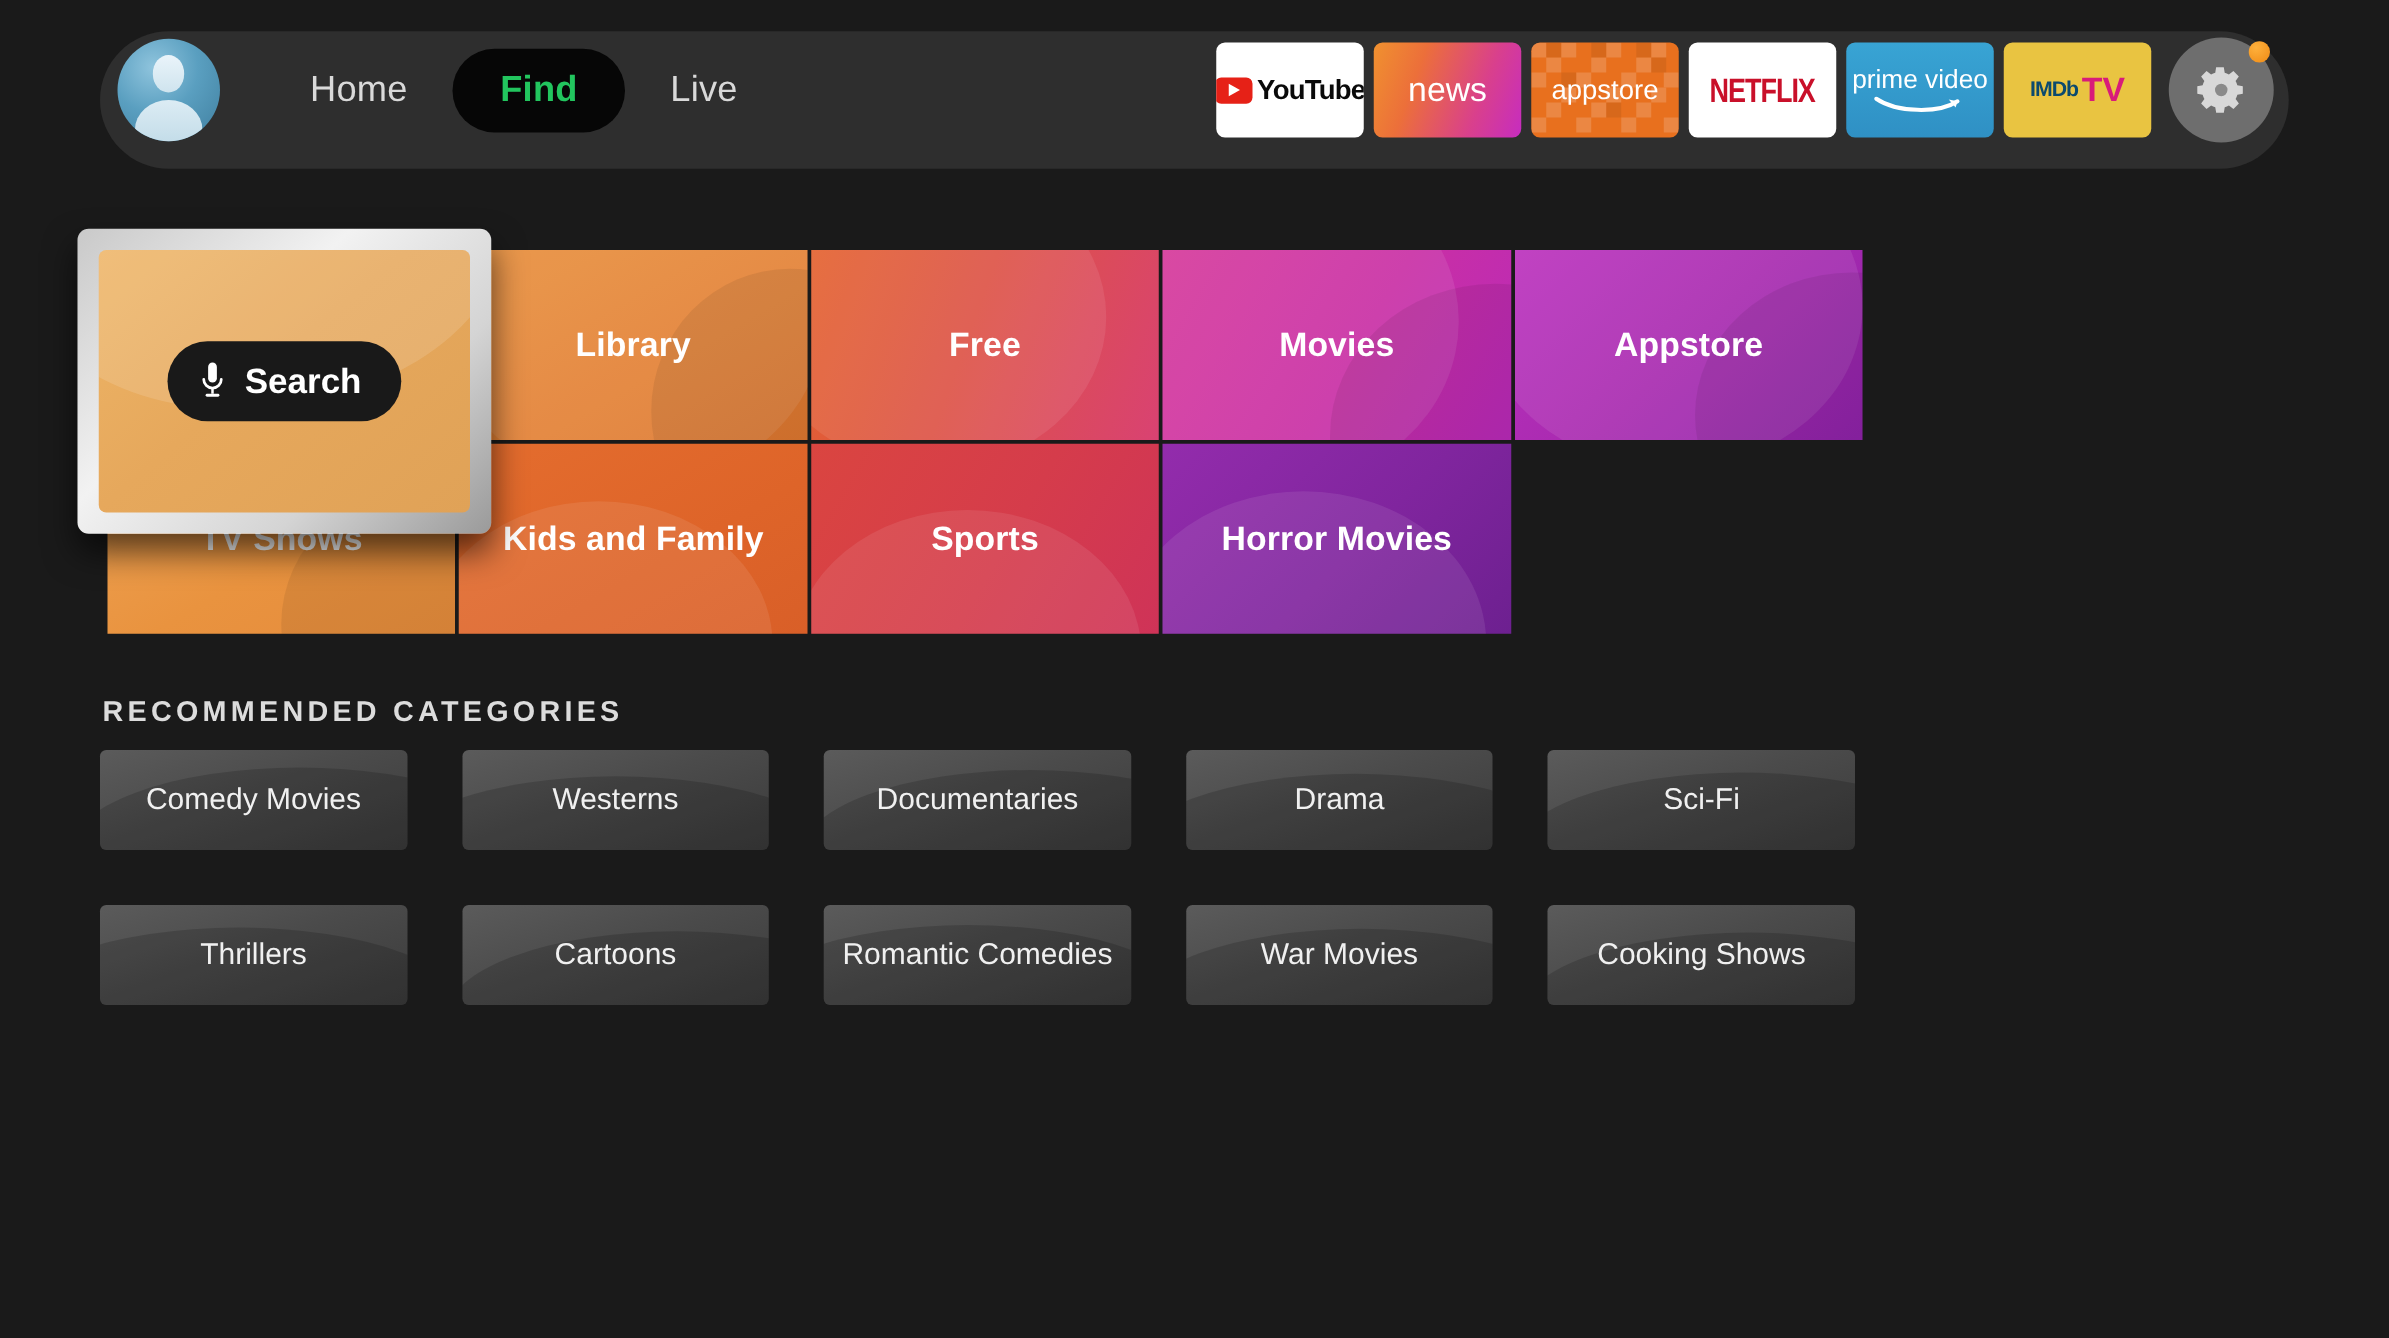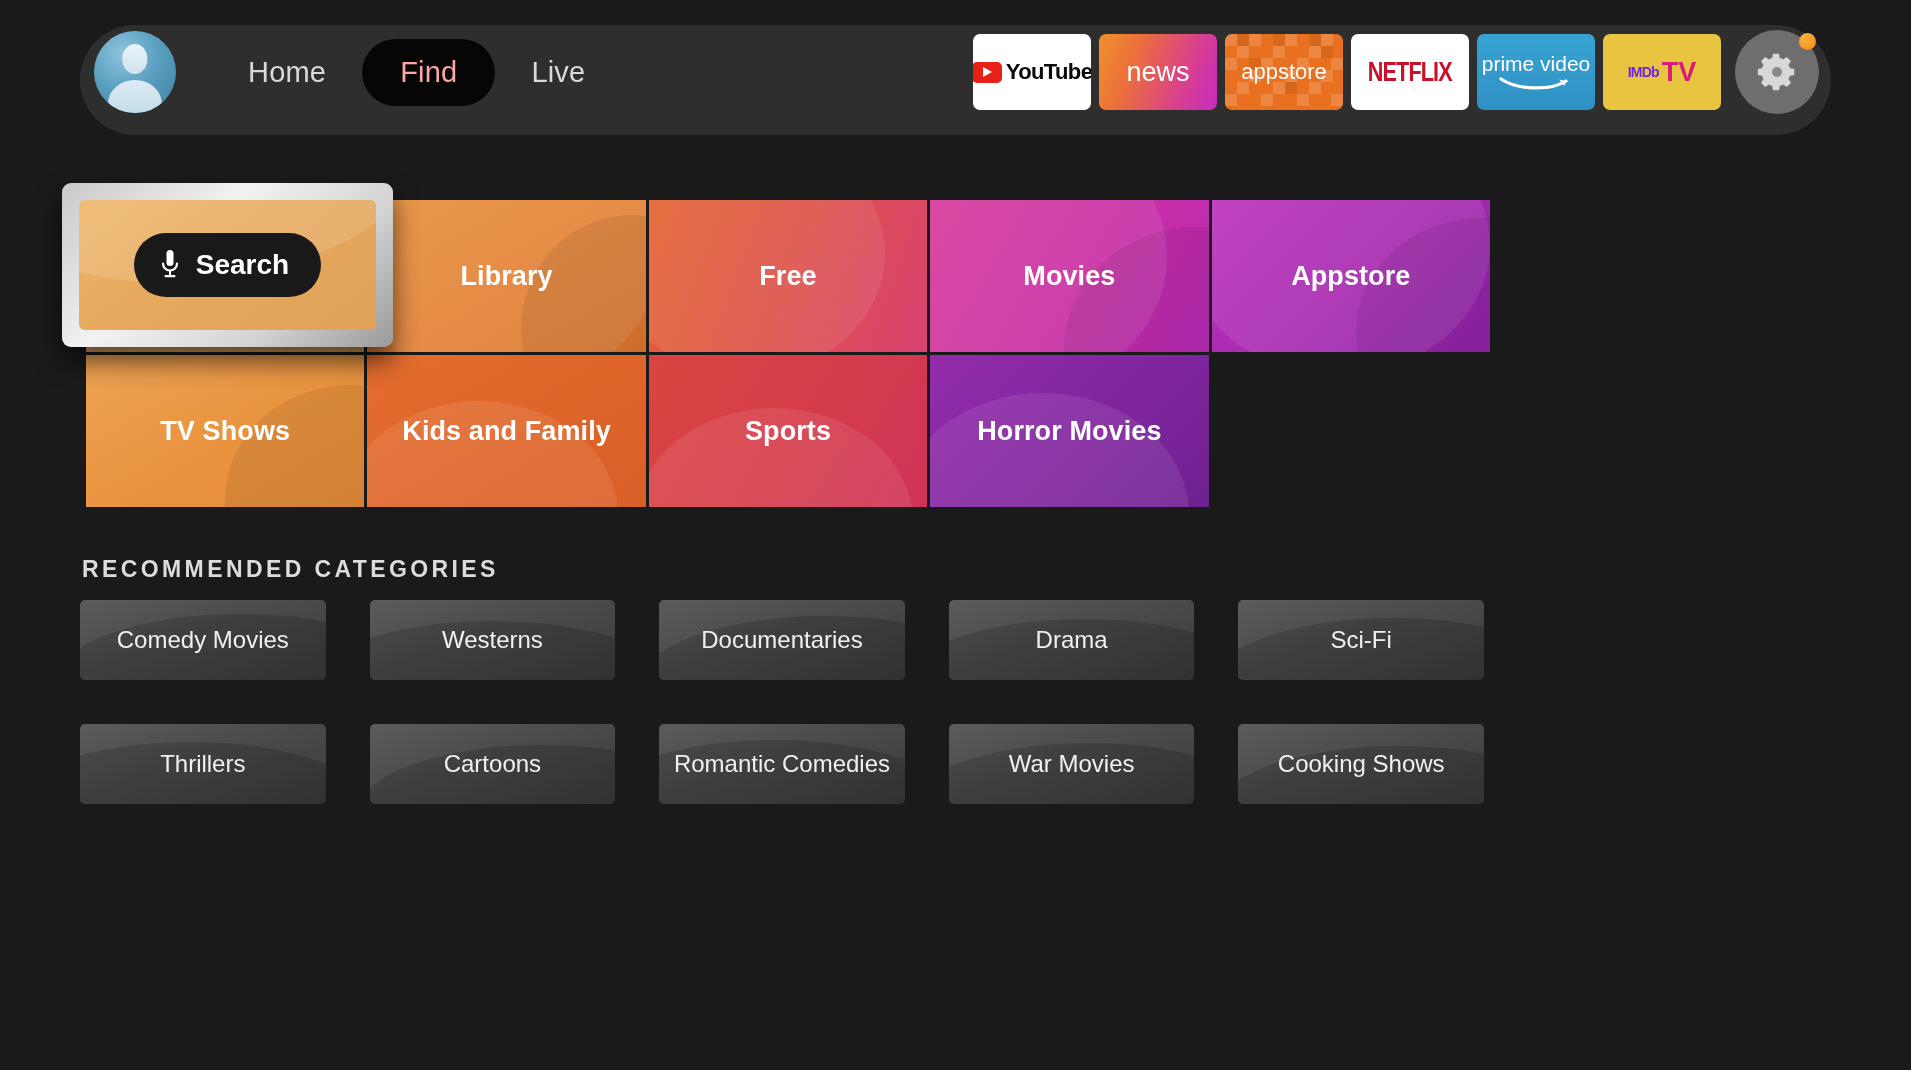--- a/index.html
+++ b/index.html
@@ -35,21 +35,21 @@
     position:absolute; left:50%; top:60%;
     width:66%; height:58%; border-radius:50% 50% 0 0;
     transform:translateX(-50%);
     background:linear-gradient(180deg,#dcecf4 0%, #b9d6e4 100%);
   }
   .navlinks{ display:flex; align-items:center; margin-left:42px; gap:6px; }
   .navlink{
     font-size:29px; color:#d9d9d9; letter-spacing:.2px;
     padding:17px 30px; border-radius:36px; white-space:nowrap;
   }
-  .navlink.active{ background:#060606; color:#fca5a5; font-weight:400; padding:17px 38px; }
+  .navlink.active{ background:#060606; color:#22c55e; font-weight:700; padding:17px 38px; }
 
   .apps{ display:flex; align-items:center; gap:8px; margin-left:auto; }
   .app{
     width:118px; height:76px; border-radius:7px;
     display:flex; align-items:center; justify-content:center;
     position:relative; overflow:hidden;
   }
   .app-youtube{ background:#ffffff; }
   .yt-wrap{ display:flex; align-items:center; gap:4px; }
   .yt-play{
@@ -75,21 +75,21 @@
     color:#c9102a; font-size:23px; font-weight:bold;
     letter-spacing:-.9px; font-family:"Liberation Sans Narrow","Liberation Sans",sans-serif;
     transform:scaleY(1.18) scaleX(.94);
   }
 
   .app-prime{ background:linear-gradient(180deg,#38a4d4 0%,#2f90c4 100%); flex-direction:column; }
   .app-prime .pv{ color:#fff; font-size:21px; line-height:1; }
   .app-prime .smile{ margin-top:2px; }
 
   .app-imdb{ background:#e9c441; }
-  .app-imdb .imdb{ color:#6d28d9; font-size:14px; font-weight:900; letter-spacing:-.8px;text-align:center; }
+  .app-imdb .imdb{ color:#0c4a6e; font-size:17px; font-weight:900; letter-spacing:-.8px;text-align:center; }
   .app-imdb .tv{ color:#d81b7a; font-size:27px; font-weight:900; margin-left:3px; }
 
   .settings{
     width:84px; height:84px; border-radius:50%;
     background:#6e6e6e; margin-left:14px;
     display:flex; align-items:center; justify-content:center;
     position:relative; flex:0 0 auto;
   }
   .notif-dot{
     position:absolute; right:3px; top:3px;
@@ -120,21 +120,21 @@
     background:rgba(255,255,255,.085); z-index:1;
   }
   .tile .blob2{
     position:absolute; border-radius:50%;
     background:rgba(0,0,0,.07); z-index:1;
   }
 
   
   .search-tile{
     position:absolute; left:62px; top:183px;
-    width:331px; height:164px;
+    width:331px; height:244px;
     border-radius:9px;
     background:linear-gradient(135deg,#c9c9c9 0%,#f2f2f2 38%,#d4d4d4 70%,#9a9a9a 100%);
     padding:17px;
     box-shadow:0 14px 26px rgba(0,0,0,.62);
     z-index:50;
   }
   .search-inner{
     width:100%; height:100%; border-radius:6px;
     background:linear-gradient(140deg,#eeb567 0%,#e6a85c 45%,#e0a257 100%);
     position:relative; overflow:hidden;

